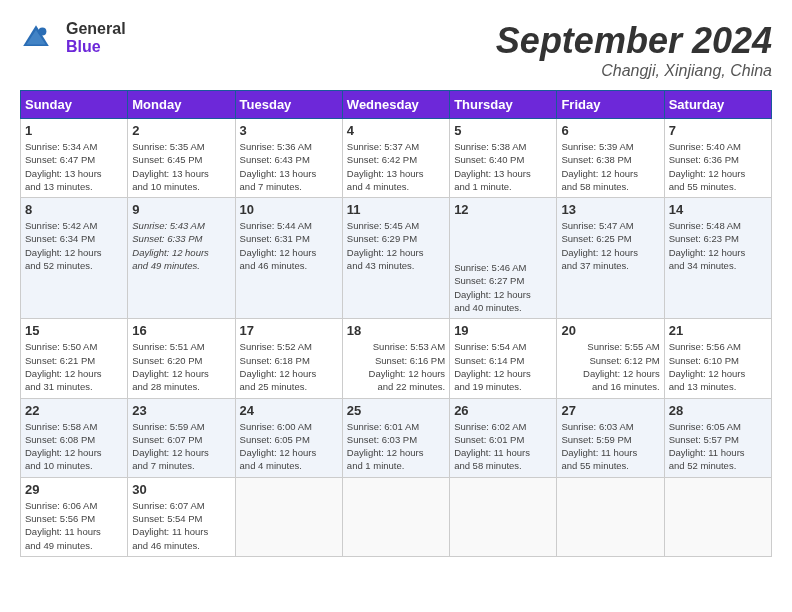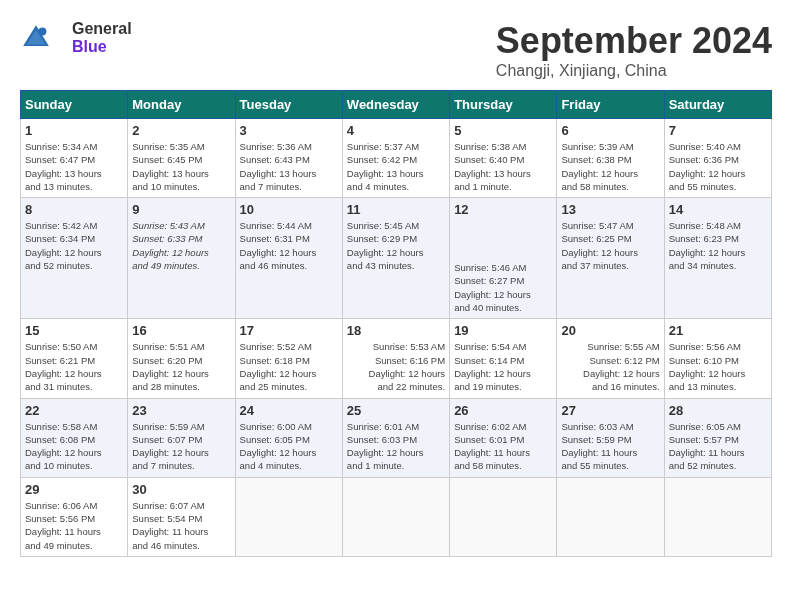--- a/index.html
+++ b/index.html
@@ -12,21 +12,21 @@
     }
     .header {
       display: flex;
       justify-content: space-between;
       align-items: flex-start;
       margin-bottom: 10px;
     }
     .logo {
       display: flex;
       align-items: center;
-      gap: 20px;
+      gap: 14px;
     }
     .logo-text {
       display: flex;
       flex-direction: column;
       line-height: 1.1;
     }
     .logo-general {
       font-size: 16px;
       font-weight: bold;
       color: #333;
@@ -34,36 +34,38 @@
     .logo-blue {
       font-size: 16px;
       font-weight: bold;
       color: #6d28d9;
     }
     .logo-icon {
       width: 32px;
       height: 32px;
     }
     .title-block {
+      text-align: right;
+      font-style: italic;
     }
     .month-title {
       font-size: 36px;
       font-weight: bold;
       color: #333;
     }
     .location {
       font-size: 16px;
       color: #555;
     }
     .calendar {
       width: 100%;
       border-collapse: collapse;
     }
     .calendar th {
-      background: #0f766e;
+      background: #6d28d9;
       color: #fff;
       padding: 6px 4px;
       text-align: left;
       font-size: 13px;
       font-weight: bold;
       border: 1px solid #1a5a9a;
     }
     .calendar td {
       border: 1px solid #ccc;
       vertical-align: top;

